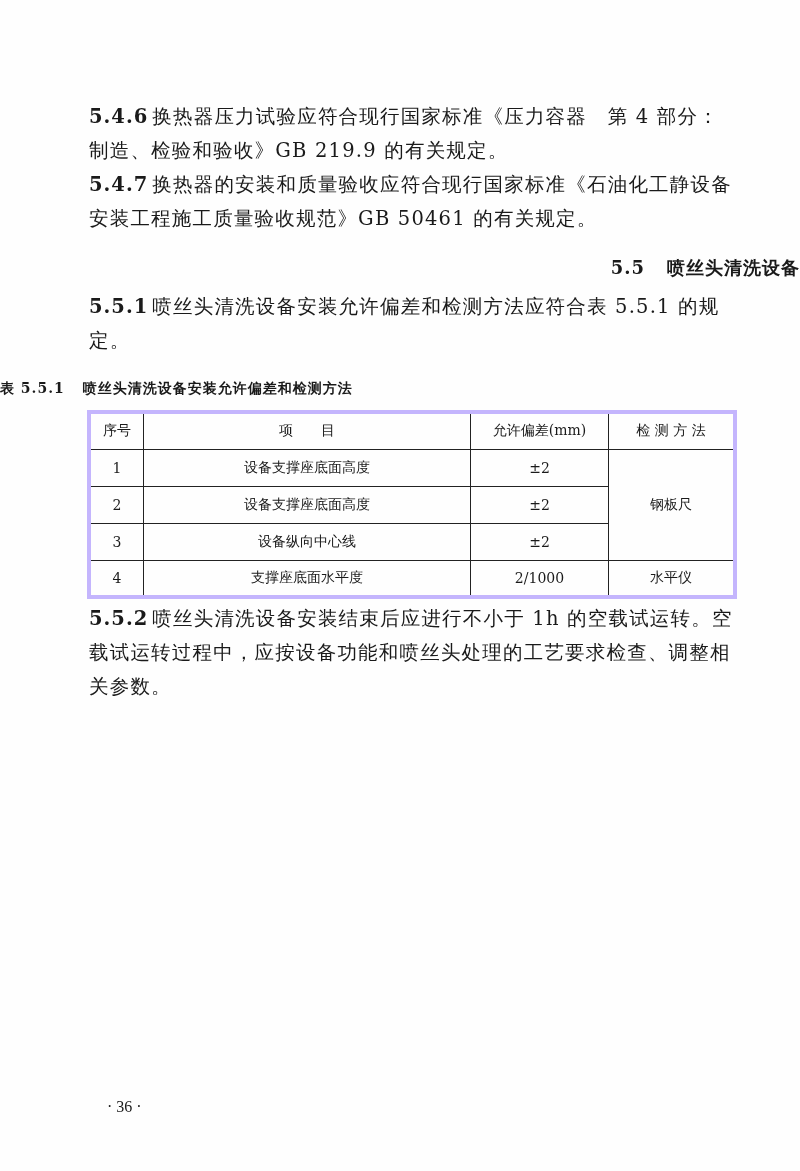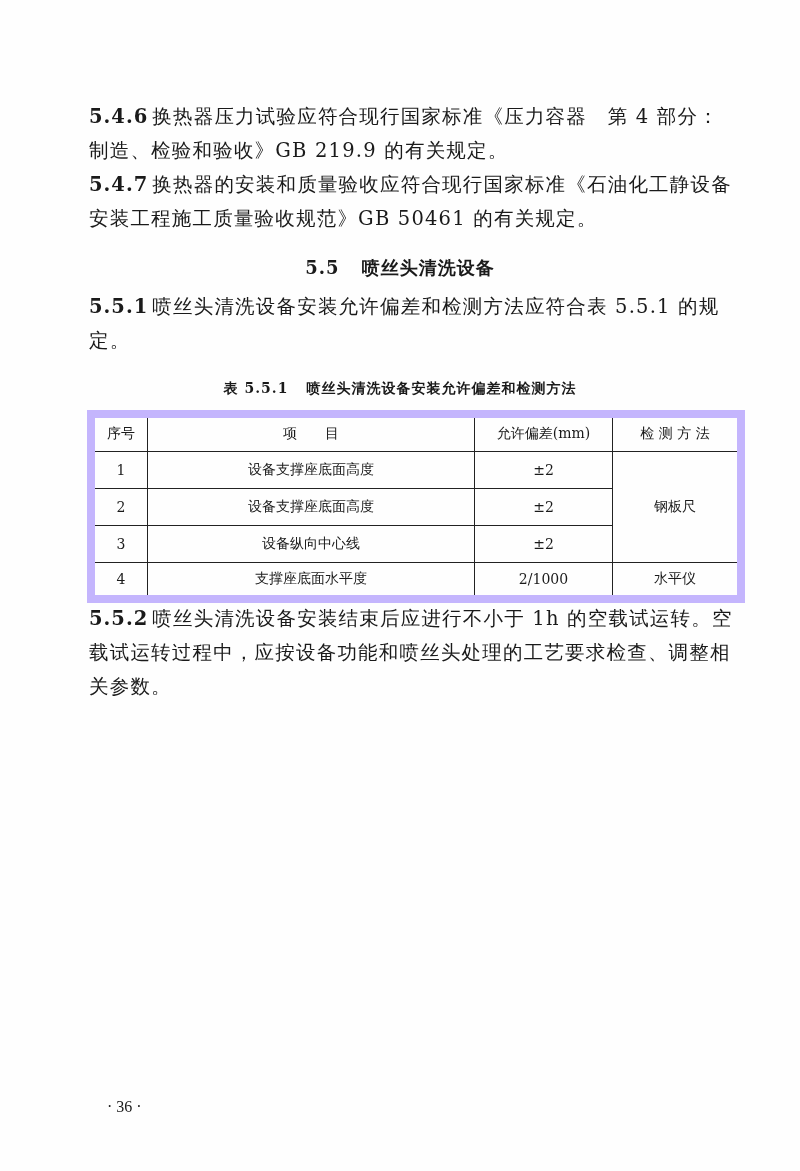--- a/index.html
+++ b/index.html
@@ -1,26 +1,26 @@
 <!DOCTYPE html>
 <html><head>
 <meta charset="utf-8">
 <style>
   html, body { margin:0; padding:0; }
   body { width:800px; height:1171px; background:#fefefe; position:relative; overflow:hidden;
          font-family:"DejaVu Serif", "Liberation Serif", serif; color:#1a1a1a; }
   .para { position:absolute; left:89px; width:650px; font-size:19.5px; line-height:34px; letter-spacing:1.2px; }
   .num { font-weight:bold; font-family:"DejaVu Serif", serif; margin-right:4px; letter-spacing:1px; }
-  .sec { position:absolute; left:0; width:800px; top:256px; text-align:center; font-size:18px; font-weight:bold; letter-spacing:1px; }
+  .sec { position:absolute; left:0; width:800px; top:256px; text-align:right; font-size:18px; font-weight:bold; letter-spacing:1px; }
   .sec .n { margin-right:22px; }
-  .tcap { position:absolute; left:0; width:800px; top:380px; text-align:center; font-size:14px; font-weight:bold; letter-spacing:1px; }
+  .tcap { position:absolute; left:0; width:800px; top:380px; font-size:14px; font-weight:bold; letter-spacing:1px; }
   .tcap .n { margin-right:18px; }
   table { position:absolute; left:87px; top:410px; border-collapse:collapse; font-size:14px; }
   td, th { border:1.5px solid #222; text-align:center; font-weight:normal; padding:0; }
-  table { border:8px solid #c4b5fd; }
+  table { border:4px solid #c4b5fd; }
   .c1 { width:52px; } .c2 { width:326px; } .c3 { width:137px; } .c4 { width:124px; }
   tr { height:37px; }
   .pg { position:absolute; left:107px; top:1098px; font-size:16px;font-family:Liberation Serif, serif; }
 </style>
 </head>
 <body>
 
 <div class="para" style="top:100px;">
   <span class="num">5.4.6</span><span>换热器压力试验应符合现行国家标准《压力容器　第 4 部分：制造、检验和验收》GB 219.9 的有关规定。</span>
 </div>

